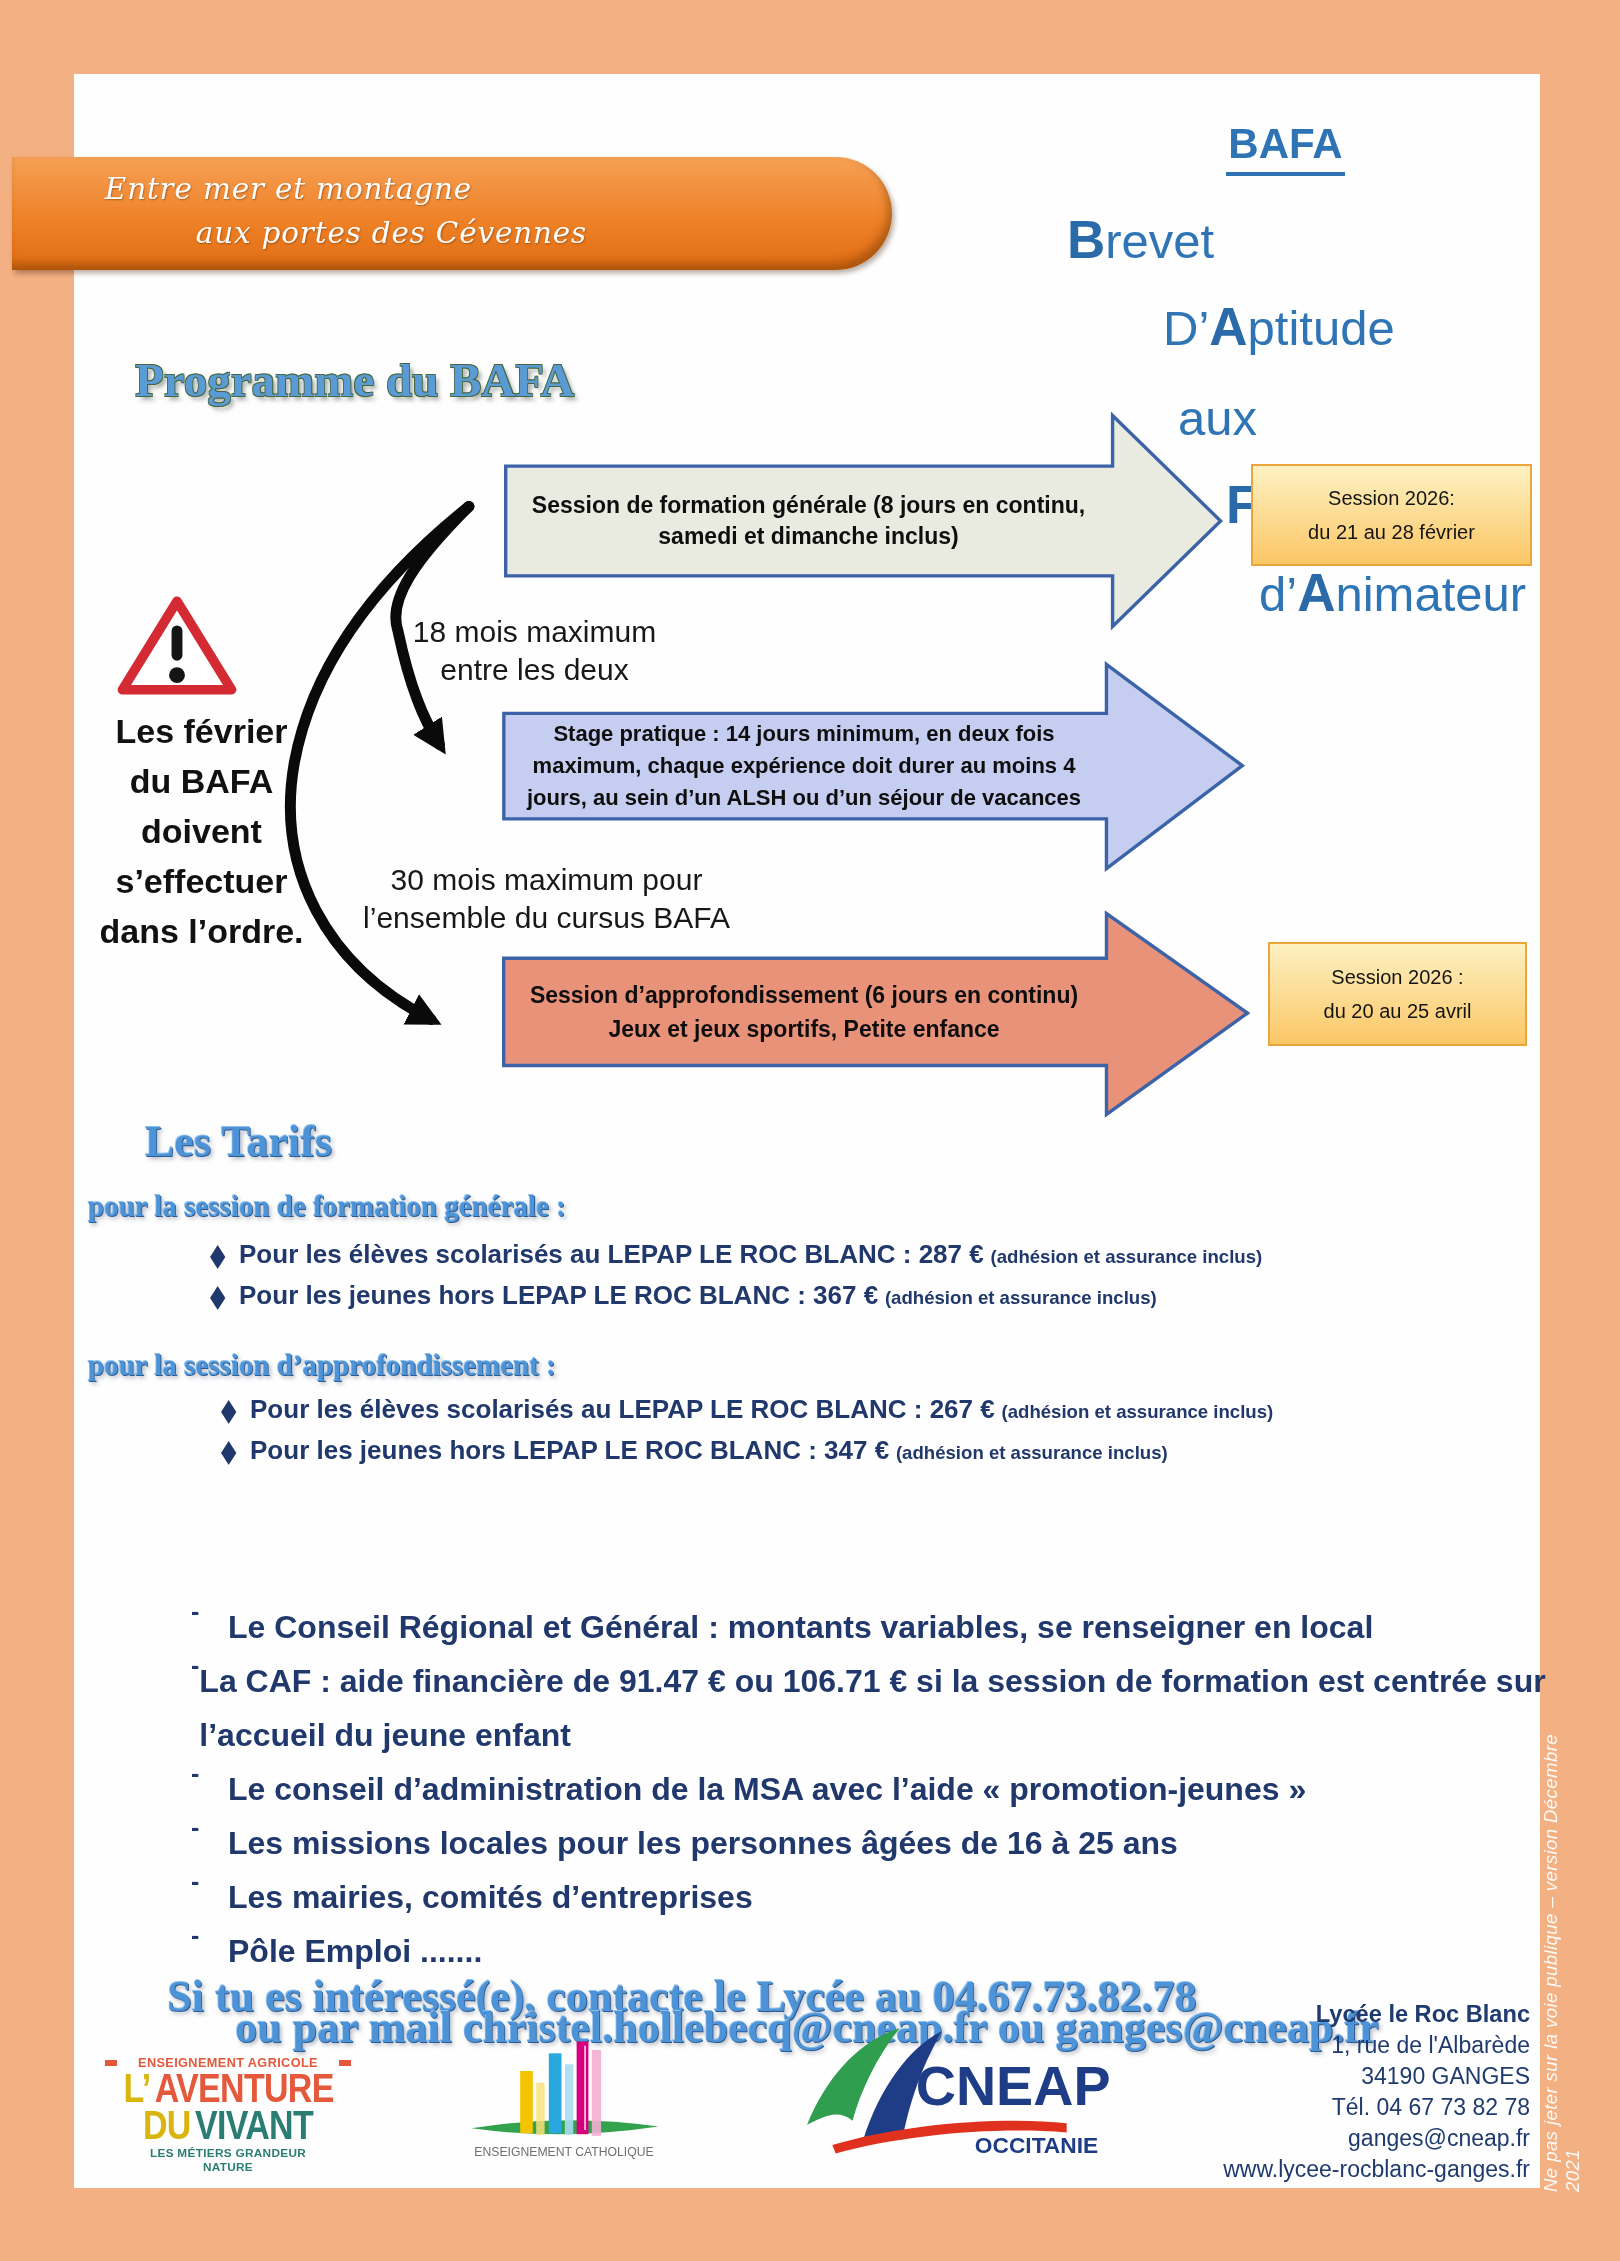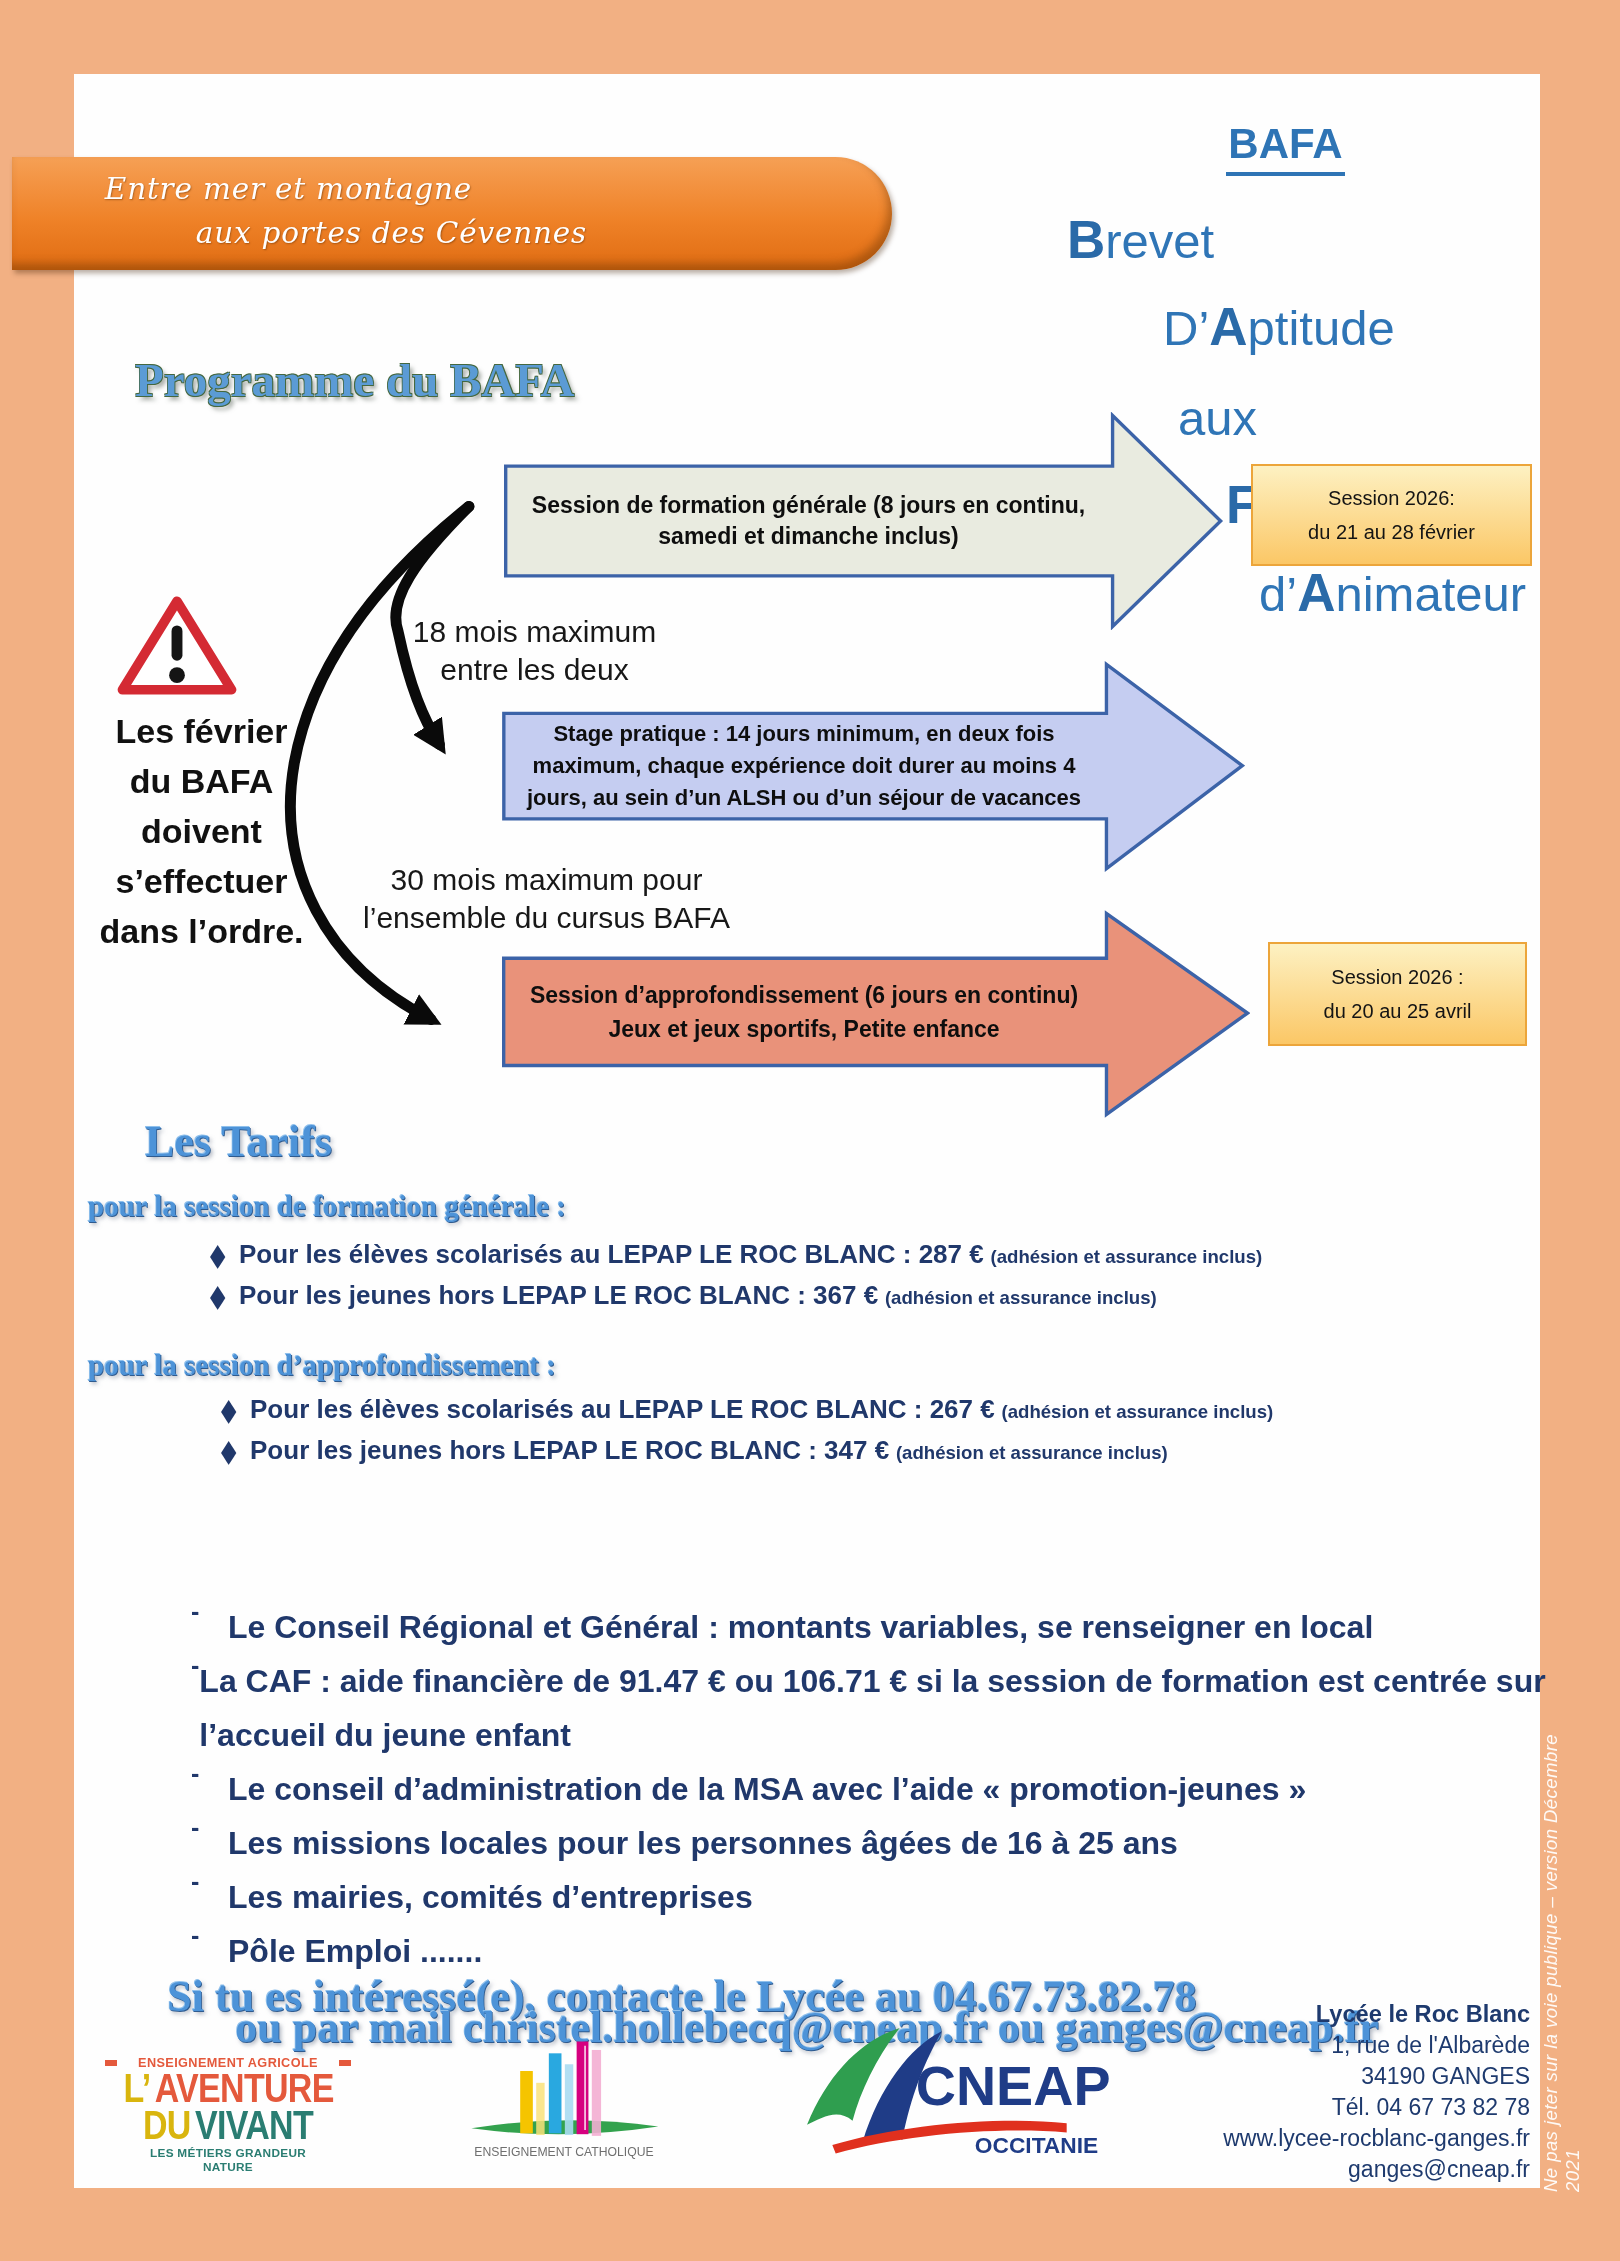--- a/index.html
+++ b/index.html
@@ -297,19 +297,19 @@
     <path d="M56,146 C140,120 262,112 334,120 L334,131 C254,124 142,133 60,156 Z" fill="#e0301e"></path>
     <text x="155" y="98" font-family="Liberation Sans, sans-serif" font-weight="bold" font-size="66" fill="#1f3c87">CNEAP</text>
     <text x="225" y="155" font-family="Liberation Sans, sans-serif" font-weight="bold" font-size="27" fill="#1f3c87">OCCITANIE</text>
   </svg>
 
   <div class="addr">
     <div class="name">Lycée le Roc Blanc</div>
     <div>1, rue de l'Albarède</div>
     <div>34190 GANGES</div>
     <div>Tél. 04 67 73 82 78</div>
+    <div>ganges@cneap.fr</div>
     <div>www.lycee-rocblanc-ganges.fr</div>
-    <div>ganges@cneap.fr</div>
   </div>
 
   <div class="vnote">Ne pas jeter sur la voie publique – version Décembre 2021</div>
 </div>
 
 
 </body></html>

